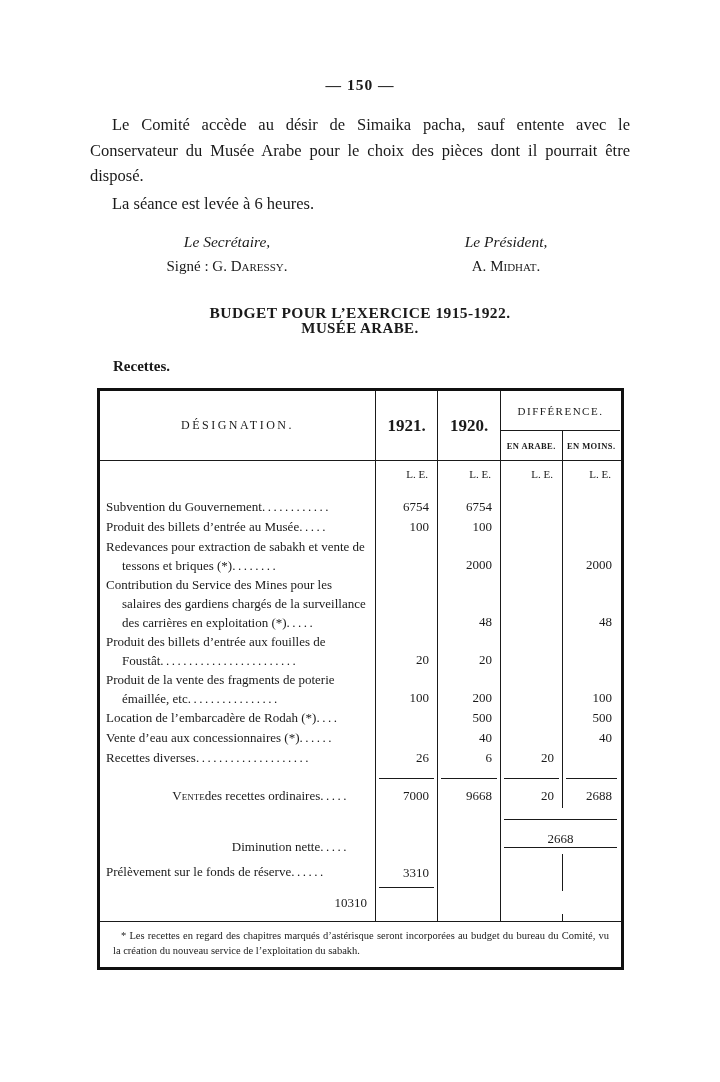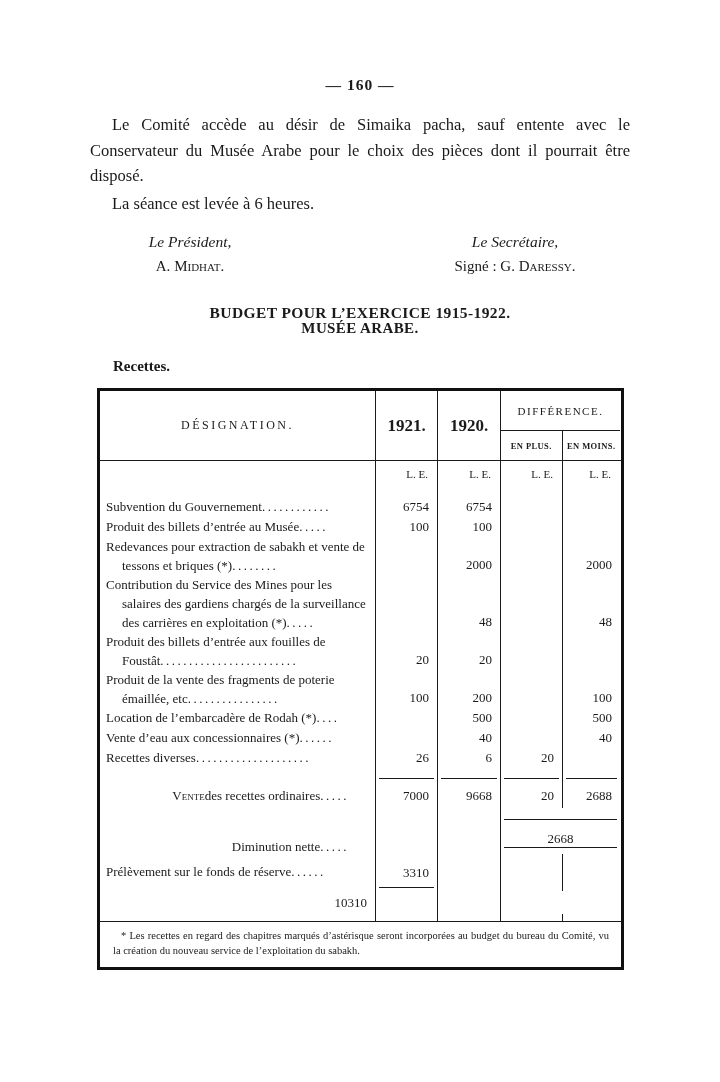--- a/index.html
+++ b/index.html
@@ -98,52 +98,52 @@
   .tg-row .num{align-items:center;}
 
   .footnote{border-top:var(--rule) solid var(--ink);padding:7px 12px 9px 13px;
     font-size:10.5px;line-height:14.5px;text-align:justify;text-indent:8px;}
 </style>
 </head>
 <body>
 
 <div class="page">
 
-  <div class="page-number">— 160 —</div>
+  <div class="page-number">— 150 —</div>
 
   <div class="paragraphs">
     <p>Le Comité accède au désir de Simaika pacha, sauf entente avec le Conservateur du Musée Arabe pour le choix des pièces dont il pourrait être disposé.</p>
     <p>La séance est levée à 6 heures.</p>
   </div>
 
   <div class="signatures">
+    <div class="sig-block sig-left">
+      <div class="sig-role">Le Secrétaire,</div>
+      <div class="sig-name"><span>Signé : G. </span><span class="sc">Daressy.</span></div>
+    </div>
     <div class="sig-block sig-right">
       <div class="sig-role">Le Président,</div>
       <div class="sig-name"><span>A. </span><span class="sc">Midhat.</span></div>
-    </div>
-    <div class="sig-block sig-left">
-      <div class="sig-role">Le Secrétaire,</div>
-      <div class="sig-name"><span>Signé : G. </span><span class="sc">Daressy.</span></div>
     </div>
   </div>
 
   <div class="heading1">BUDGET POUR L’EXERCICE 1915-1922.</div>
   <div class="heading2">MUSÉE ARABE.</div>
   <div class="section-label">Recettes.</div>
 
   <div class="budget-table">
 
     <div class="thead">
       <div class="th-des">DÉSIGNATION.</div>
       <div class="th-year">1921.</div>
       <div class="th-year">1920.</div>
       <div class="th-diff">
         <div class="th-diff-title">DIFFÉRENCE.</div>
         <div class="th-diff-sub">
-          <div class="th-sub">EN PLUS.</div>
+          <div class="th-sub">EN ARABE.</div>
           <div class="th-sub">EN MOINS.</div>
         </div>
       </div>
     </div>
 
     <div class="trow le-row">
       <div class="cell"></div>
       <div class="le">L. E.</div>
       <div class="le">L. E.</div>
       <div class="le">L. E.</div>

